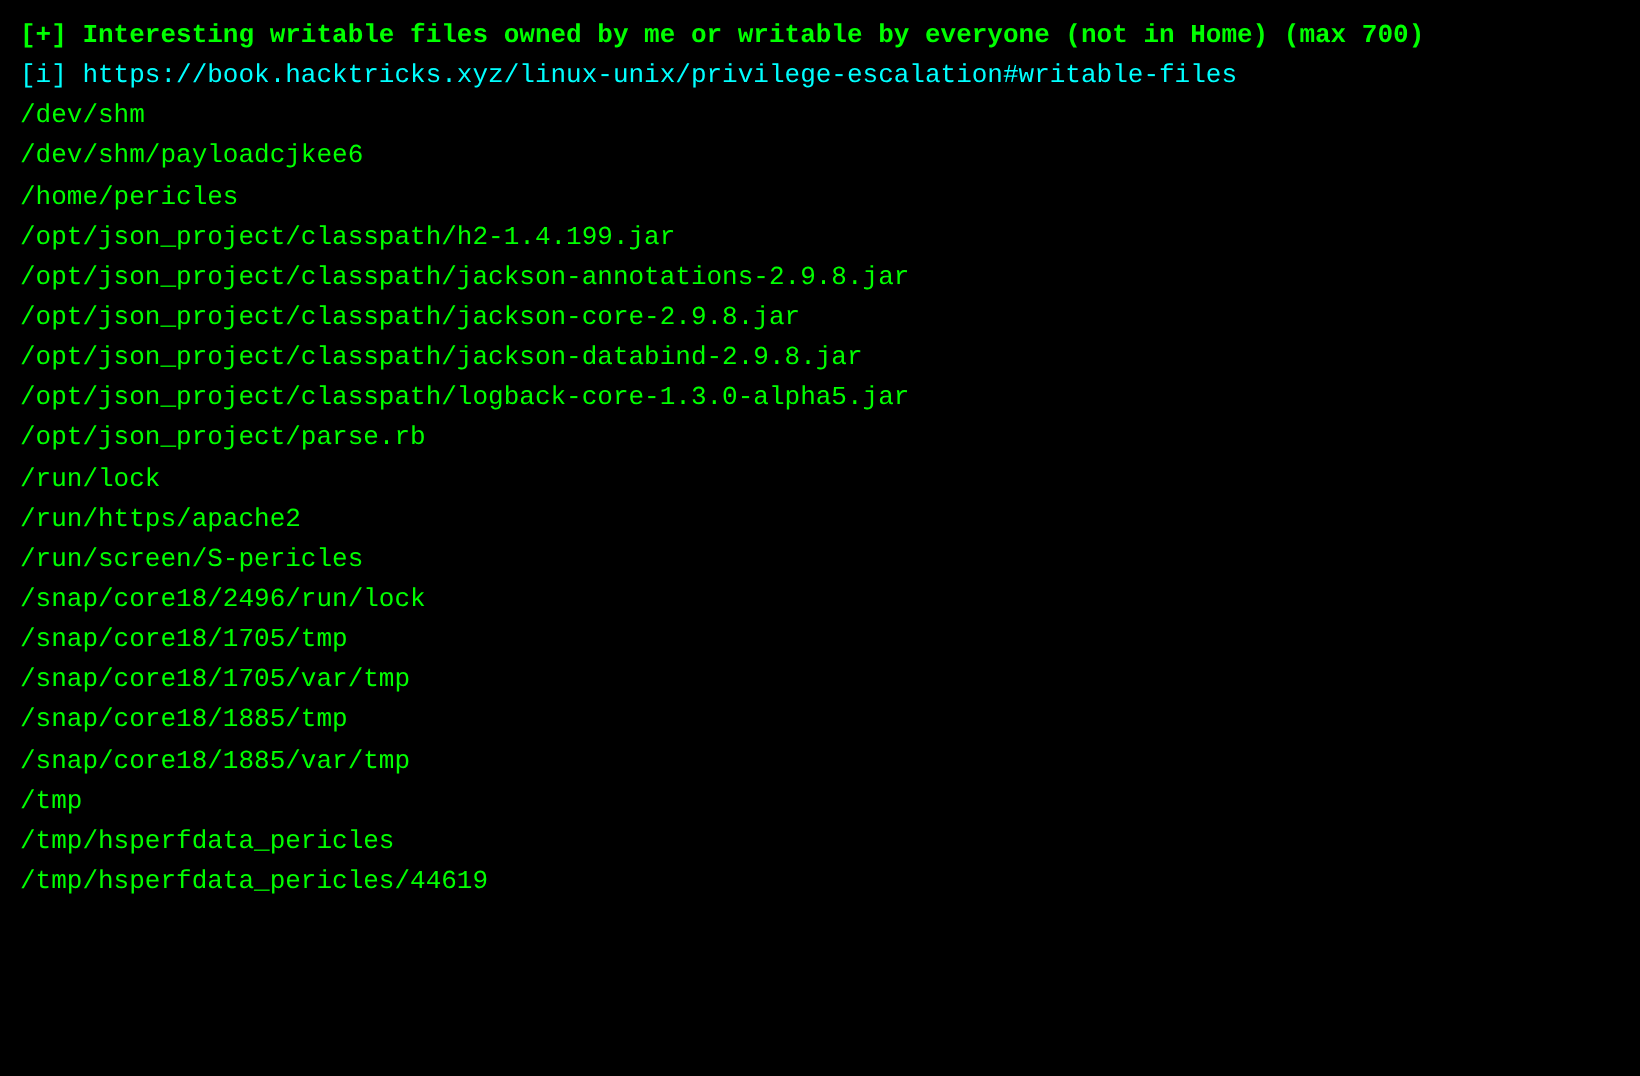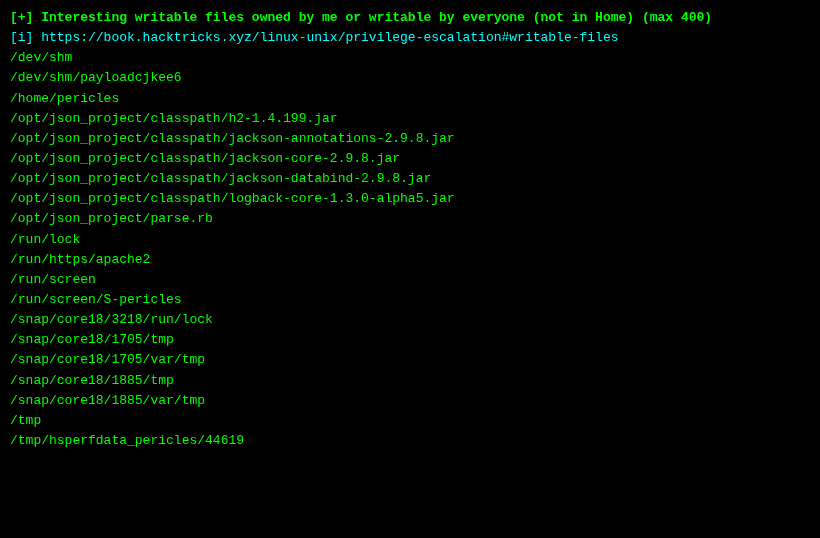--- a/index.html
+++ b/index.html
@@ -29,41 +29,41 @@
     }
     .file-line {
       color: #00ff00;
     }
   </style>
 </head>
 <body>
 
 <div>
 
-  <div class="terminal-line header-line">[+] Interesting writable files owned by me or writable by everyone (not in Home) (max 400)</div>
+  <div class="terminal-line header-line">[+] Interesting writable files owned by me or writable by everyone (not in Home) (max 700)</div>
   <div class="terminal-line link-line">[i] https://book.hacktricks.xyz/linux-unix/privilege-escalation#writable-files</div>
 
   <div class="terminal-line file-line">/dev/shm</div>
   <div class="terminal-line file-line">/dev/shm/payloadcjkee6</div>
   <div class="terminal-line file-line">/home/pericles</div>
   <div class="terminal-line file-line">/opt/json_project/classpath/h2-1.4.199.jar</div>
   <div class="terminal-line file-line">/opt/json_project/classpath/jackson-annotations-2.9.8.jar</div>
   <div class="terminal-line file-line">/opt/json_project/classpath/jackson-core-2.9.8.jar</div>
   <div class="terminal-line file-line">/opt/json_project/classpath/jackson-databind-2.9.8.jar</div>
   <div class="terminal-line file-line">/opt/json_project/classpath/logback-core-1.3.0-alpha5.jar</div>
   <div class="terminal-line file-line">/opt/json_project/parse.rb</div>
   <div class="terminal-line file-line">/run/lock</div>
   <div class="terminal-line file-line">/run/https/apache2</div>
-  <div class="terminal-line file-line">/run/screen</div>
   <div class="terminal-line file-line">/run/screen/S-pericles</div>
-  <div class="terminal-line file-line">/snap/core18/3218/run/lock</div>
+  <div class="terminal-line file-line">/snap/core18/2496/run/lock</div>
   <div class="terminal-line file-line">/snap/core18/1705/tmp</div>
   <div class="terminal-line file-line">/snap/core18/1705/var/tmp</div>
   <div class="terminal-line file-line">/snap/core18/1885/tmp</div>
   <div class="terminal-line file-line">/snap/core18/1885/var/tmp</div>
   <div class="terminal-line file-line">/tmp</div>
+  <div class="terminal-line file-line">/tmp/hsperfdata_pericles</div>
   <div class="terminal-line file-line">/tmp/hsperfdata_pericles/44619</div>
 
   <div class="terminal-line">
     
   </div>
 
 </div>
 
 </body></html>

